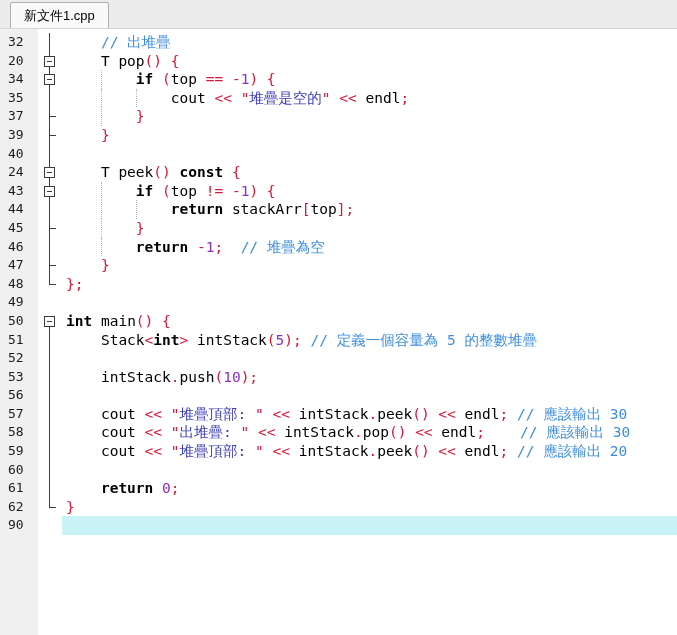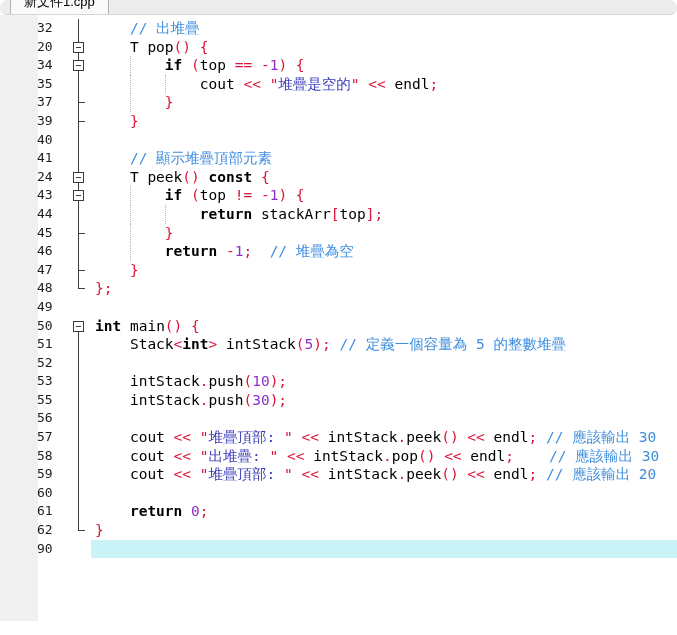--- a/index.html
+++ b/index.html
@@ -2,35 +2,35 @@
 <html><head>
 <meta charset="utf-8">
 <style>
   html,body { margin:0; padding:0; }
   body {
     width:677px; height:635px; overflow:hidden; background:#ffffff;
     font-family:"Liberation Sans", sans-serif;
   }
   
   .tabbar {
-    height:15px; background:var(--tabbar-bg); border-bottom:1px solid #d6d6d6;
-    display:flex; align-items:flex-end; box-sizing:border-box;border-radius:11px;
+    height:29px; background:var(--tabbar-bg); border-bottom:1px solid #d6d6d6;
+    display:flex; align-items:flex-end; box-sizing:border-box;
   }
   .tab {
     margin-left:10px; height:25px; background:var(--tab-bg);
     border:1px solid var(--tab-border); border-bottom:none;
     border-radius:2px 2px 0 0;
     display:flex; align-items:center; padding:0 13px;
     font-size:13px; color:#000;
   }
   
   .editor {
     position:relative; height:606px; background:#fff;
     font-family:"DejaVu Sans Mono", monospace; font-size:14.5px;
-    padding-top:4px; box-sizing:border-box;padding-left:29px;
+    padding-top:4px; box-sizing:border-box;
   }
   .editor::before { 
     content:""; position:absolute; left:0; top:0; bottom:0; width:38px;
     background:var(--gutter-bg);
   }
   .line { display:flex; height:18.6px; line-height:18.6px; white-space:pre; position:relative; }
   .ln {
     width:38px; flex:none; box-sizing:border-box; padding-left:8px;
     font-size:13px; color:var(--gutter-text); position:relative; z-index:1;
   }
@@ -74,34 +74,32 @@
 
 <div class="editor">
   <div>
       <div class="line"><span class="ln">32</span><span class="fold"><i class="fvl full"></i></span><span class="code"><span class="t-ws">    </span><span class="t-cm">// 出堆疊</span></span></div>
       <div class="line"><span class="ln">20</span><span class="fold"><i class="fvl abovebox"></i><i class="fvl belowbox"></i><i class="fbox"></i></span><span class="code"><span class="t-ws">    </span><span class="t-pl">T pop</span><span class="t-op">() {</span></span></div>
       <div class="line"><span class="ln">34</span><span class="fold"><i class="fvl abovebox"></i><i class="fvl belowbox"></i><i class="fbox"></i></span><span class="code"><i class="guide" style="left: 38.92px;"></i><span class="t-ws">        </span><span class="t-kw">if</span><span class="t-ws"> </span><span class="t-op">(</span><span class="t-pl">top</span><span class="t-ws"> </span><span class="t-op">==</span><span class="t-ws"> </span><span class="t-op">-</span><span class="t-num">1</span><span class="t-op">)</span><span class="t-ws"> </span><span class="t-op">{</span></span></div>
       <div class="line"><span class="ln">35</span><span class="fold"><i class="fvl full"></i></span><span class="code"><i class="guide" style="left: 38.92px;"></i><i class="guide" style="left: 73.84px;"></i><span class="t-ws">            </span><span class="t-pl">cout</span><span class="t-ws"> </span><span class="t-op">&lt;&lt;</span><span class="t-ws"> </span><span class="t-sq">"</span><span class="t-sc">堆疊是空的</span><span class="t-sq">"</span><span class="t-ws"> </span><span class="t-op">&lt;&lt;</span><span class="t-ws"> </span><span class="t-pl">endl</span><span class="t-op">;</span></span></div>
       <div class="line"><span class="ln">37</span><span class="fold"><i class="fvl full"></i><i class="fhl"></i></span><span class="code"><i class="guide" style="left: 38.92px;"></i><span class="t-ws">        </span><span class="t-op">}</span></span></div>
       <div class="line"><span class="ln">39</span><span class="fold"><i class="fvl full"></i><i class="fhl"></i></span><span class="code"><span class="t-ws">    </span><span class="t-op">}</span></span></div>
       <div class="line"><span class="ln">40</span><span class="fold"><i class="fvl full"></i></span><span class="code"></span></div>
-      <div class="line"><span class="ln">41</span><span class="fold"><i class="fvl full"></i></span><span class="code"><span class="t-ws">    </span><span class="t-cm">// 顯示堆疊頂部元素</span></span></div>
       <div class="line"><span class="ln">24</span><span class="fold"><i class="fvl abovebox"></i><i class="fvl belowbox"></i><i class="fbox"></i></span><span class="code"><span class="t-ws">    </span><span class="t-pl">T peek</span><span class="t-op">()</span><span class="t-ws"> </span><span class="t-kw">const</span><span class="t-ws"> </span><span class="t-op">{</span></span></div>
       <div class="line"><span class="ln">43</span><span class="fold"><i class="fvl abovebox"></i><i class="fvl belowbox"></i><i class="fbox"></i></span><span class="code"><i class="guide" style="left: 38.92px;"></i><span class="t-ws">        </span><span class="t-kw">if</span><span class="t-ws"> </span><span class="t-op">(</span><span class="t-pl">top</span><span class="t-ws"> </span><span class="t-op">!=</span><span class="t-ws"> </span><span class="t-op">-</span><span class="t-num">1</span><span class="t-op">)</span><span class="t-ws"> </span><span class="t-op">{</span></span></div>
       <div class="line"><span class="ln">44</span><span class="fold"><i class="fvl full"></i></span><span class="code"><i class="guide" style="left: 38.92px;"></i><i class="guide" style="left: 73.84px;"></i><span class="t-ws">            </span><span class="t-kw">return</span><span class="t-ws"> </span><span class="t-pl">stackArr</span><span class="t-op">[</span><span class="t-pl">top</span><span class="t-op">];</span></span></div>
       <div class="line"><span class="ln">45</span><span class="fold"><i class="fvl full"></i><i class="fhl"></i></span><span class="code"><i class="guide" style="left: 38.92px;"></i><span class="t-ws">        </span><span class="t-op">}</span></span></div>
       <div class="line"><span class="ln">46</span><span class="fold"><i class="fvl full"></i></span><span class="code"><i class="guide" style="left: 38.92px;"></i><span class="t-ws">        </span><span class="t-kw">return</span><span class="t-ws"> </span><span class="t-op">-</span><span class="t-num">1</span><span class="t-op">;</span><span class="t-ws">  </span><span class="t-cm">// 堆疊為空</span></span></div>
       <div class="line"><span class="ln">47</span><span class="fold"><i class="fvl full"></i><i class="fhl"></i></span><span class="code"><span class="t-ws">    </span><span class="t-op">}</span></span></div>
       <div class="line"><span class="ln">48</span><span class="fold"><i class="fvl tophalf"></i><i class="fhl"></i></span><span class="code"><span class="t-op">};</span></span></div>
       <div class="line"><span class="ln">49</span><span class="fold"></span><span class="code"></span></div>
       <div class="line"><span class="ln">50</span><span class="fold"><i class="fvl belowbox"></i><i class="fbox"></i></span><span class="code"><span class="t-kw">int</span><span class="t-ws"> </span><span class="t-pl">main</span><span class="t-op">()</span><span class="t-ws"> </span><span class="t-op">{</span></span></div>
       <div class="line"><span class="ln">51</span><span class="fold"><i class="fvl full"></i></span><span class="code"><span class="t-ws">    </span><span class="t-pl">Stack</span><span class="t-op">&lt;</span><span class="t-kw">int</span><span class="t-op">&gt;</span><span class="t-ws"> </span><span class="t-pl">intStack</span><span class="t-op">(</span><span class="t-num">5</span><span class="t-op">);</span><span class="t-ws"> </span><span class="t-cm">// 定義一個容量為 5 的整數堆疊</span></span></div>
       <div class="line"><span class="ln">52</span><span class="fold"><i class="fvl full"></i></span><span class="code"></span></div>
       <div class="line"><span class="ln">53</span><span class="fold"><i class="fvl full"></i></span><span class="code"><span class="t-ws">    </span><span class="t-pl">intStack</span><span class="t-op">.</span><span class="t-pl">push</span><span class="t-op">(</span><span class="t-num">10</span><span class="t-op">);</span></span></div>
-      <div class="line"><span class="ln">55</span><span class="fold"><i class="fvl full"></i></span><span class="code"><span class="t-ws">    </span><span class="t-pl">intStack</span><span class="t-op">.</span><span class="t-pl">push</span><span class="t-op">(</span><span class="t-num">30</span><span class="t-op">);</span></span></div>
       <div class="line"><span class="ln">56</span><span class="fold"><i class="fvl full"></i></span><span class="code"></span></div>
       <div class="line"><span class="ln">57</span><span class="fold"><i class="fvl full"></i></span><span class="code"><span class="t-ws">    </span><span class="t-pl">cout</span><span class="t-ws"> </span><span class="t-op">&lt;&lt;</span><span class="t-ws"> </span><span class="t-sq">"</span><span class="t-sc">堆疊頂部: </span><span class="t-sq">"</span><span class="t-ws"> </span><span class="t-op">&lt;&lt;</span><span class="t-ws"> </span><span class="t-pl">intStack</span><span class="t-op">.</span><span class="t-pl">peek</span><span class="t-op">()</span><span class="t-ws"> </span><span class="t-op">&lt;&lt;</span><span class="t-ws"> </span><span class="t-pl">endl</span><span class="t-op">;</span><span class="t-ws"> </span><span class="t-cm">// 應該輸出 30</span></span></div>
       <div class="line"><span class="ln">58</span><span class="fold"><i class="fvl full"></i></span><span class="code"><span class="t-ws">    </span><span class="t-pl">cout</span><span class="t-ws"> </span><span class="t-op">&lt;&lt;</span><span class="t-ws"> </span><span class="t-sq">"</span><span class="t-sc">出堆疊: </span><span class="t-sq">"</span><span class="t-ws"> </span><span class="t-op">&lt;&lt;</span><span class="t-ws"> </span><span class="t-pl">intStack</span><span class="t-op">.</span><span class="t-pl">pop</span><span class="t-op">()</span><span class="t-ws"> </span><span class="t-op">&lt;&lt;</span><span class="t-ws"> </span><span class="t-pl">endl</span><span class="t-op">;</span><span class="t-ws">    </span><span class="t-cm">// 應該輸出 30</span></span></div>
       <div class="line"><span class="ln">59</span><span class="fold"><i class="fvl full"></i></span><span class="code"><span class="t-ws">    </span><span class="t-pl">cout</span><span class="t-ws"> </span><span class="t-op">&lt;&lt;</span><span class="t-ws"> </span><span class="t-sq">"</span><span class="t-sc">堆疊頂部: </span><span class="t-sq">"</span><span class="t-ws"> </span><span class="t-op">&lt;&lt;</span><span class="t-ws"> </span><span class="t-pl">intStack</span><span class="t-op">.</span><span class="t-pl">peek</span><span class="t-op">()</span><span class="t-ws"> </span><span class="t-op">&lt;&lt;</span><span class="t-ws"> </span><span class="t-pl">endl</span><span class="t-op">;</span><span class="t-ws"> </span><span class="t-cm">// 應該輸出 20</span></span></div>
       <div class="line"><span class="ln">60</span><span class="fold"><i class="fvl full"></i></span><span class="code"></span></div>
       <div class="line"><span class="ln">61</span><span class="fold"><i class="fvl full"></i></span><span class="code"><span class="t-ws">    </span><span class="t-kw">return</span><span class="t-ws"> </span><span class="t-num">0</span><span class="t-op">;</span></span></div>
       <div class="line"><span class="ln">62</span><span class="fold"><i class="fvl tophalf"></i><i class="fhl"></i></span><span class="code"><span class="t-op">}</span></span></div>
       <div class="line active"><span class="ln">90</span><span class="fold"></span><span class="code"></span></div>
     </div>
 </div>

